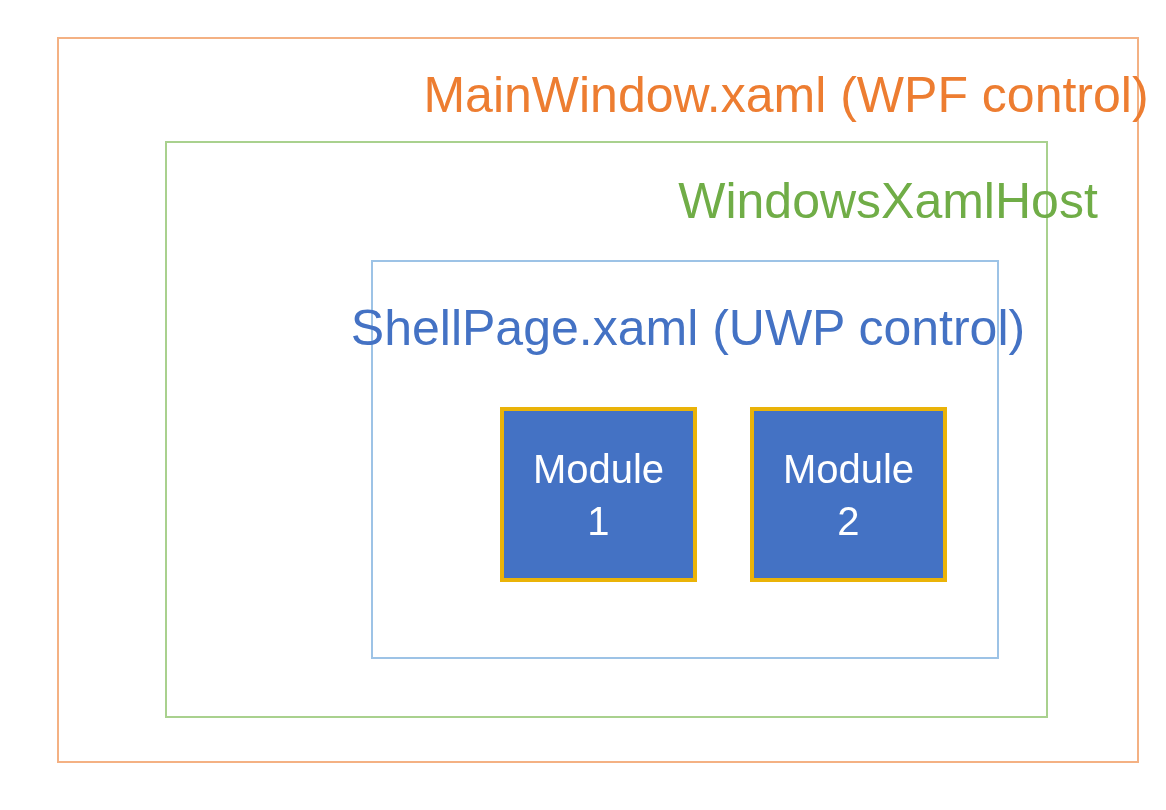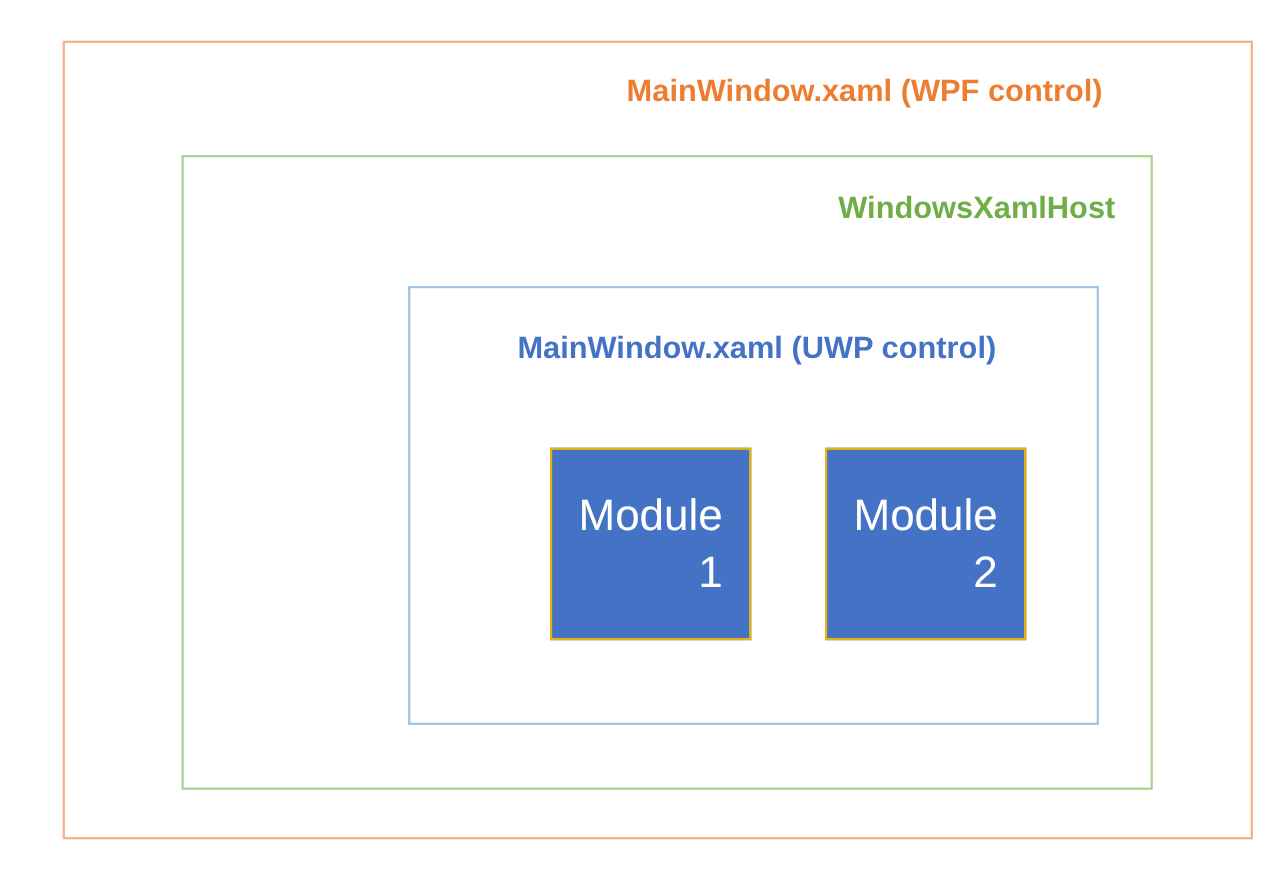--- a/index.html
+++ b/index.html
@@ -38,52 +38,52 @@
     left: 371px;
     top: 260px;
     width: 628px;
     height: 399px;
     border: 2px solid #9DC3E6;
   }
   .box-label {
     position: absolute;
     transform: translateX(-50%);
     white-space: nowrap;
-    font-size: 28px;
+    font-size: 50px;
     line-height: 1.1;
-    font-weight: 700;
+    font-weight: 400;
   }
   .outer-label {
     left: 786px;
     top: 68px;
     color: #ED7D31;
   }
   .middle-label {
     left: 848px;
     top: 174px;
     color: #70AD47;
     margin-left: 40px;
   }
   .inner-label {
     left: 688px;
     top: 301px;
     color: #4472C4;
   }
   .module {
     position: absolute;
     top: 407px;
-    width: 183px;
+    width: 197px;
     height: 175px;
     background: #4472C4;
-    border: 2px solid #eab308;
+    border: 4px solid #eab308;
     box-sizing: border-box;
     display: flex;
     align-items: center;
     justify-content: center;
-    text-align: right;
+    text-align: center;
   }
   .module-1 { left: 500px; }
   .module-2 { left: 750px; }
   .module-text {
     color: #ffffff;
     font-size: 40px;
     line-height: 1.3;
     white-space: pre-line;
   }
 </style>
@@ -92,21 +92,21 @@
 
 <div class="canvas">
 
   <div class="box outer-box"></div>
   <div class="box-label outer-label">MainWindow.xaml (WPF control)</div>
 
   <div class="box middle-box"></div>
   <div class="box-label middle-label">WindowsXamlHost</div>
 
   <div class="box inner-box"></div>
-  <div class="box-label inner-label">MainWindow.xaml (UWP control)</div>
+  <div class="box-label inner-label">ShellPage.xaml (UWP control)</div>
 
   <div class="module module-1">
     <span class="module-text">Module
 1</span>
   </div>
 
   <div class="module module-2">
     <span class="module-text">Module
 2</span>
   </div>

